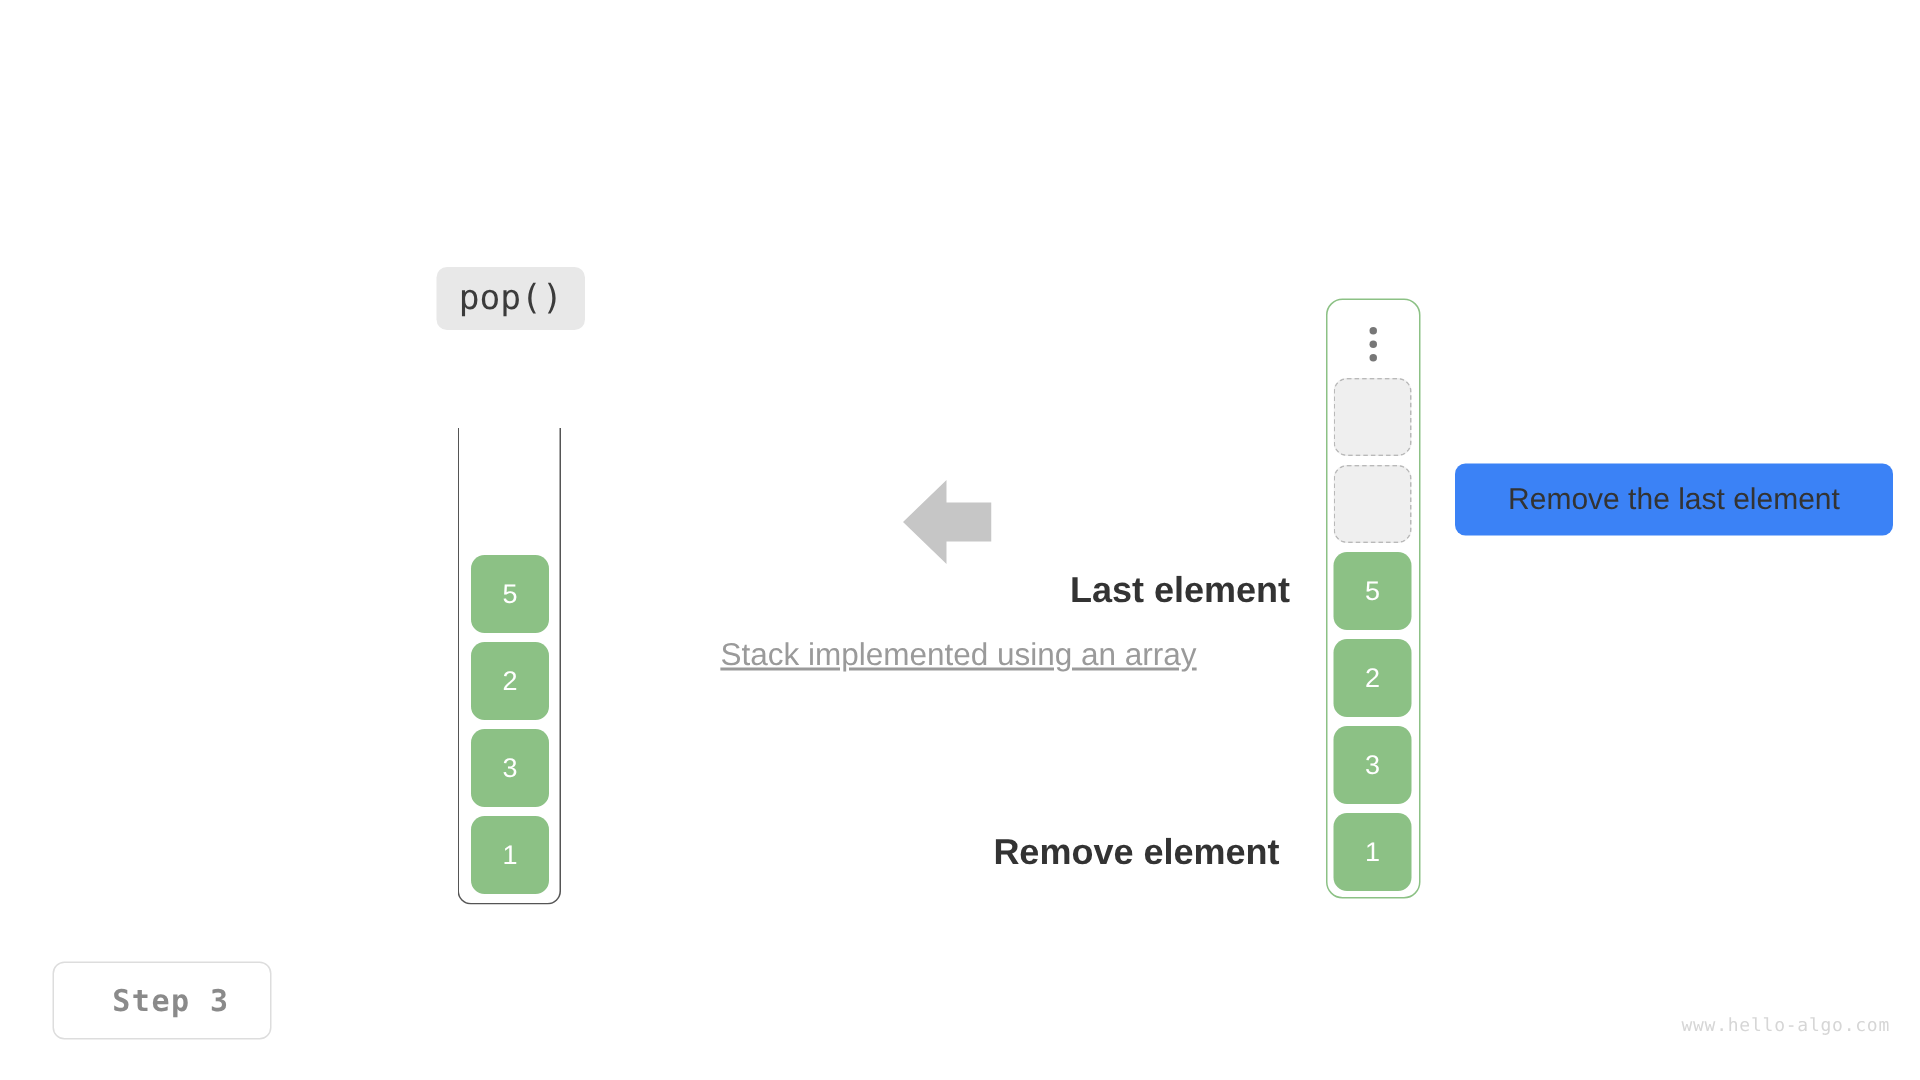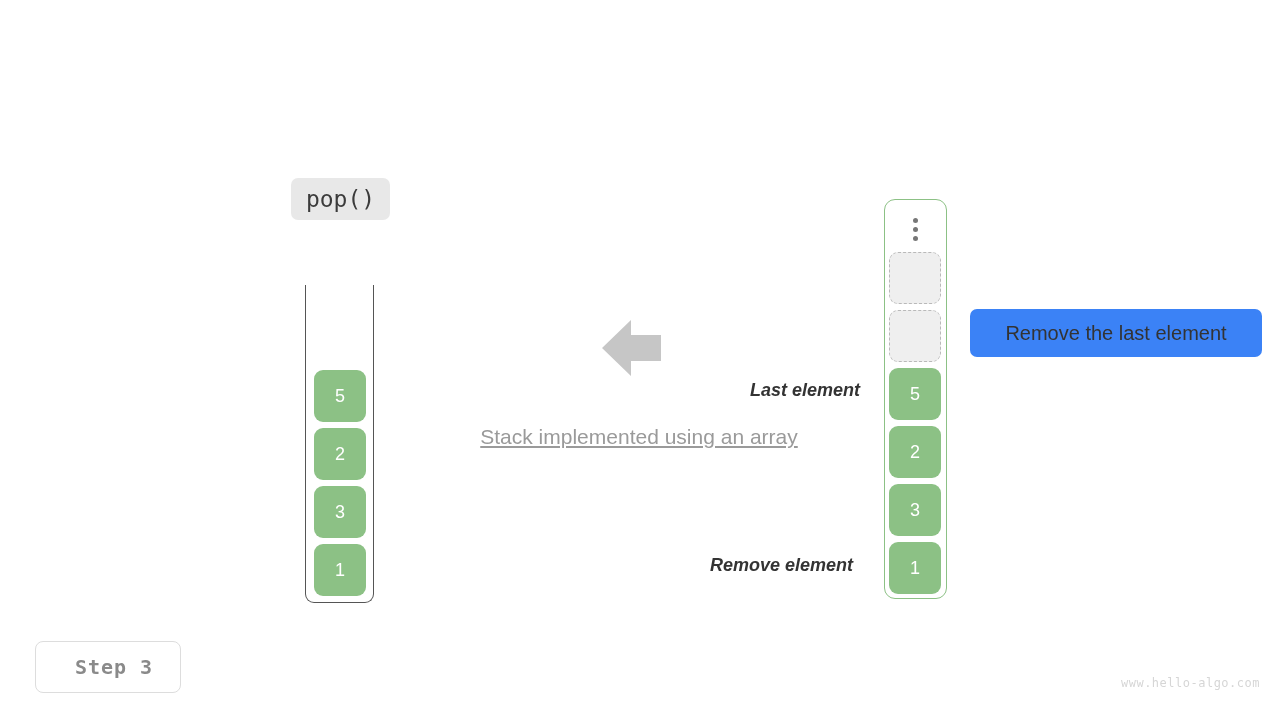--- a/index.html
+++ b/index.html
@@ -104,26 +104,25 @@
   }
   #caption-inner {
     position: relative;
     left: -1px;
     text-decoration: underline;
   }
 
   
   .annotation {
     position: absolute;
-    font-size: 18px;
+    font-size: 24px;
     font-weight: bold;
     color: #333333;
     text-align: right;
     white-space: nowrap;
-    font-style: italic;
   }
   #annot-last { left: 600px; top: 380px; width: 260px; }
   #annot-first { left: 600px; top: 555px; width: 253px; }
 
   
   #right-stack {
     position: absolute;
     left: 884px;
     top: 199px;
     width: 63px;

